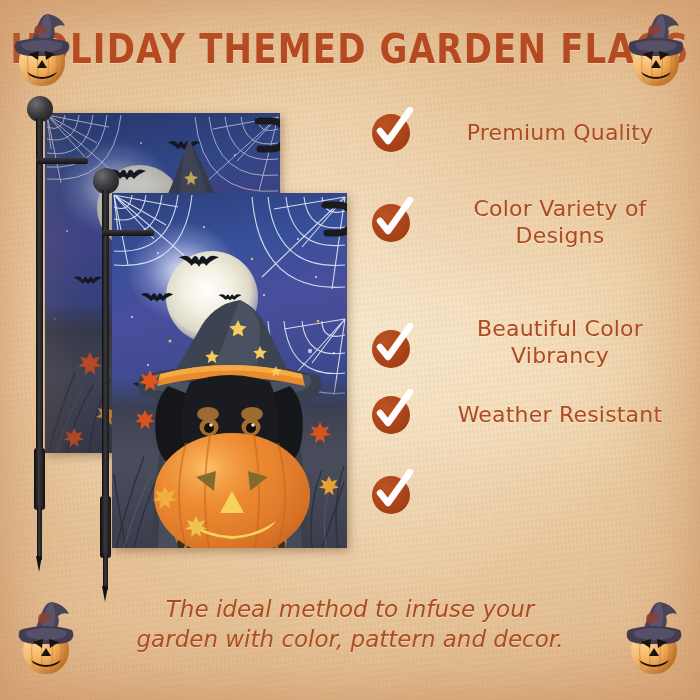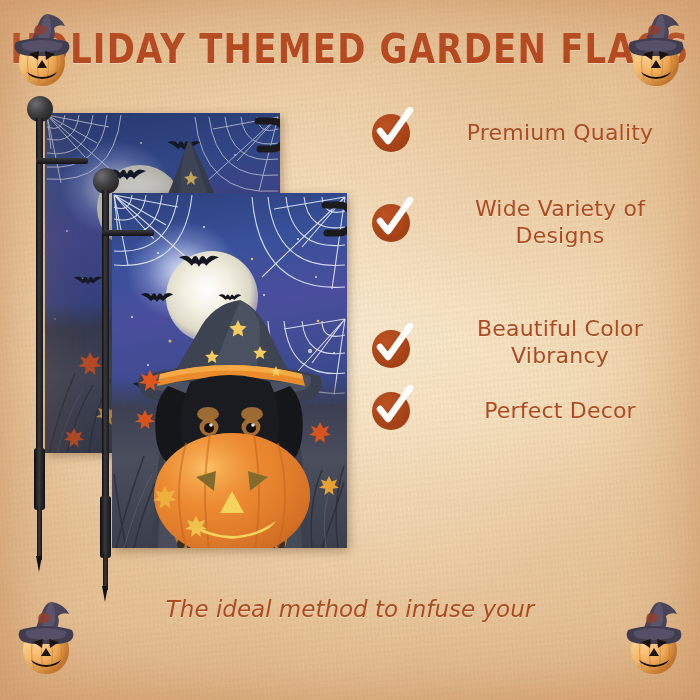--- a/index.html
+++ b/index.html
@@ -512,47 +512,56 @@
       <div class="bullet-label">Premium Quality</div>
     </div>
 
     <div class="bullet-row" style="height:94px;">
       <div class="check">
         <div class="disc"></div>
         <svg class="tick" viewBox="0 0 46 46">
           <path d="M11 24 L19 34 L41 3" stroke="#ffffff" stroke-width="6.5" fill="none" stroke-linecap="round" stroke-linejoin="round"></path>
         </svg>
       </div>
-      <div class="bullet-label">Wide Variety of Designs</div>
+      <div class="bullet-label">Color Variety of Designs</div>
     </div>
 
     <div class="bullet-row" style="height:94px;align-items:flex-end;">
       <div class="check">
         <div class="disc"></div>
         <svg class="tick" viewBox="0 0 46 46">
           <path d="M11 24 L19 34 L41 3" stroke="#ffffff" stroke-width="6.5" fill="none" stroke-linecap="round" stroke-linejoin="round"></path>
         </svg>
       </div>
       <div class="bullet-label">Beautiful Color Vibrancy</div>
     </div>
 
+    <div class="bullet-row" style="height:78px;">
+      <div class="check">
+        <div class="disc"></div>
+        <svg class="tick" viewBox="0 0 46 46">
+          <path d="M11 24 L19 34 L41 3" stroke="#ffffff" stroke-width="6.5" fill="none" stroke-linecap="round" stroke-linejoin="round"></path>
+        </svg>
+      </div>
+      <div class="bullet-label">Weather Resistant</div>
+    </div>
 
     <div class="bullet-row" style="height:70px;">
       <div class="check">
         <div class="disc"></div>
         <svg class="tick" viewBox="0 0 46 46">
           <path d="M11 24 L19 34 L41 3" stroke="#ffffff" stroke-width="6.5" fill="none" stroke-linecap="round" stroke-linejoin="round"></path>
         </svg>
       </div>
-      <div class="bullet-label">Perfect Decor</div>
     </div>
   </div>
 
   <div class="footer">
     <div>The ideal method to infuse your</div>
+    <div>garden with color, pattern and decor.</div>
   </div>
 
   <div class="pumpkin-deco pk-tl">
     <svg class="pk-hat" viewBox="0 0 64 44">
       <path d="M38 2 Q50 4 55 14 Q48 12 44 16 Q46 22 43 28 L22 28 Q26 16 30 8 Q33 2 38 2 Z" fill="#4a4458"></path>
       <path d="M38 2 Q42 10 41 20 Q40 25 38 28 L28 28 Q30 16 33 8 Q35 3 38 2 Z" fill="#5e5770" opacity=".85"></path>
       <path d="M6 30 Q32 22 58 30 Q62 38 54 42 Q32 48 10 42 Q2 38 6 30 Z" fill="#423c50"></path>
       <path d="M12 31 Q32 25 52 31 Q54 35 48 38 Q32 42 16 38 Q10 35 12 31 Z" fill="#564f68"></path>
       <path d="M26 14 q8-3 11 4 q-5 7 -12 5 q-2-6 1-9 Z" fill="#8f4030" opacity=".85"></path>
     </svg>

